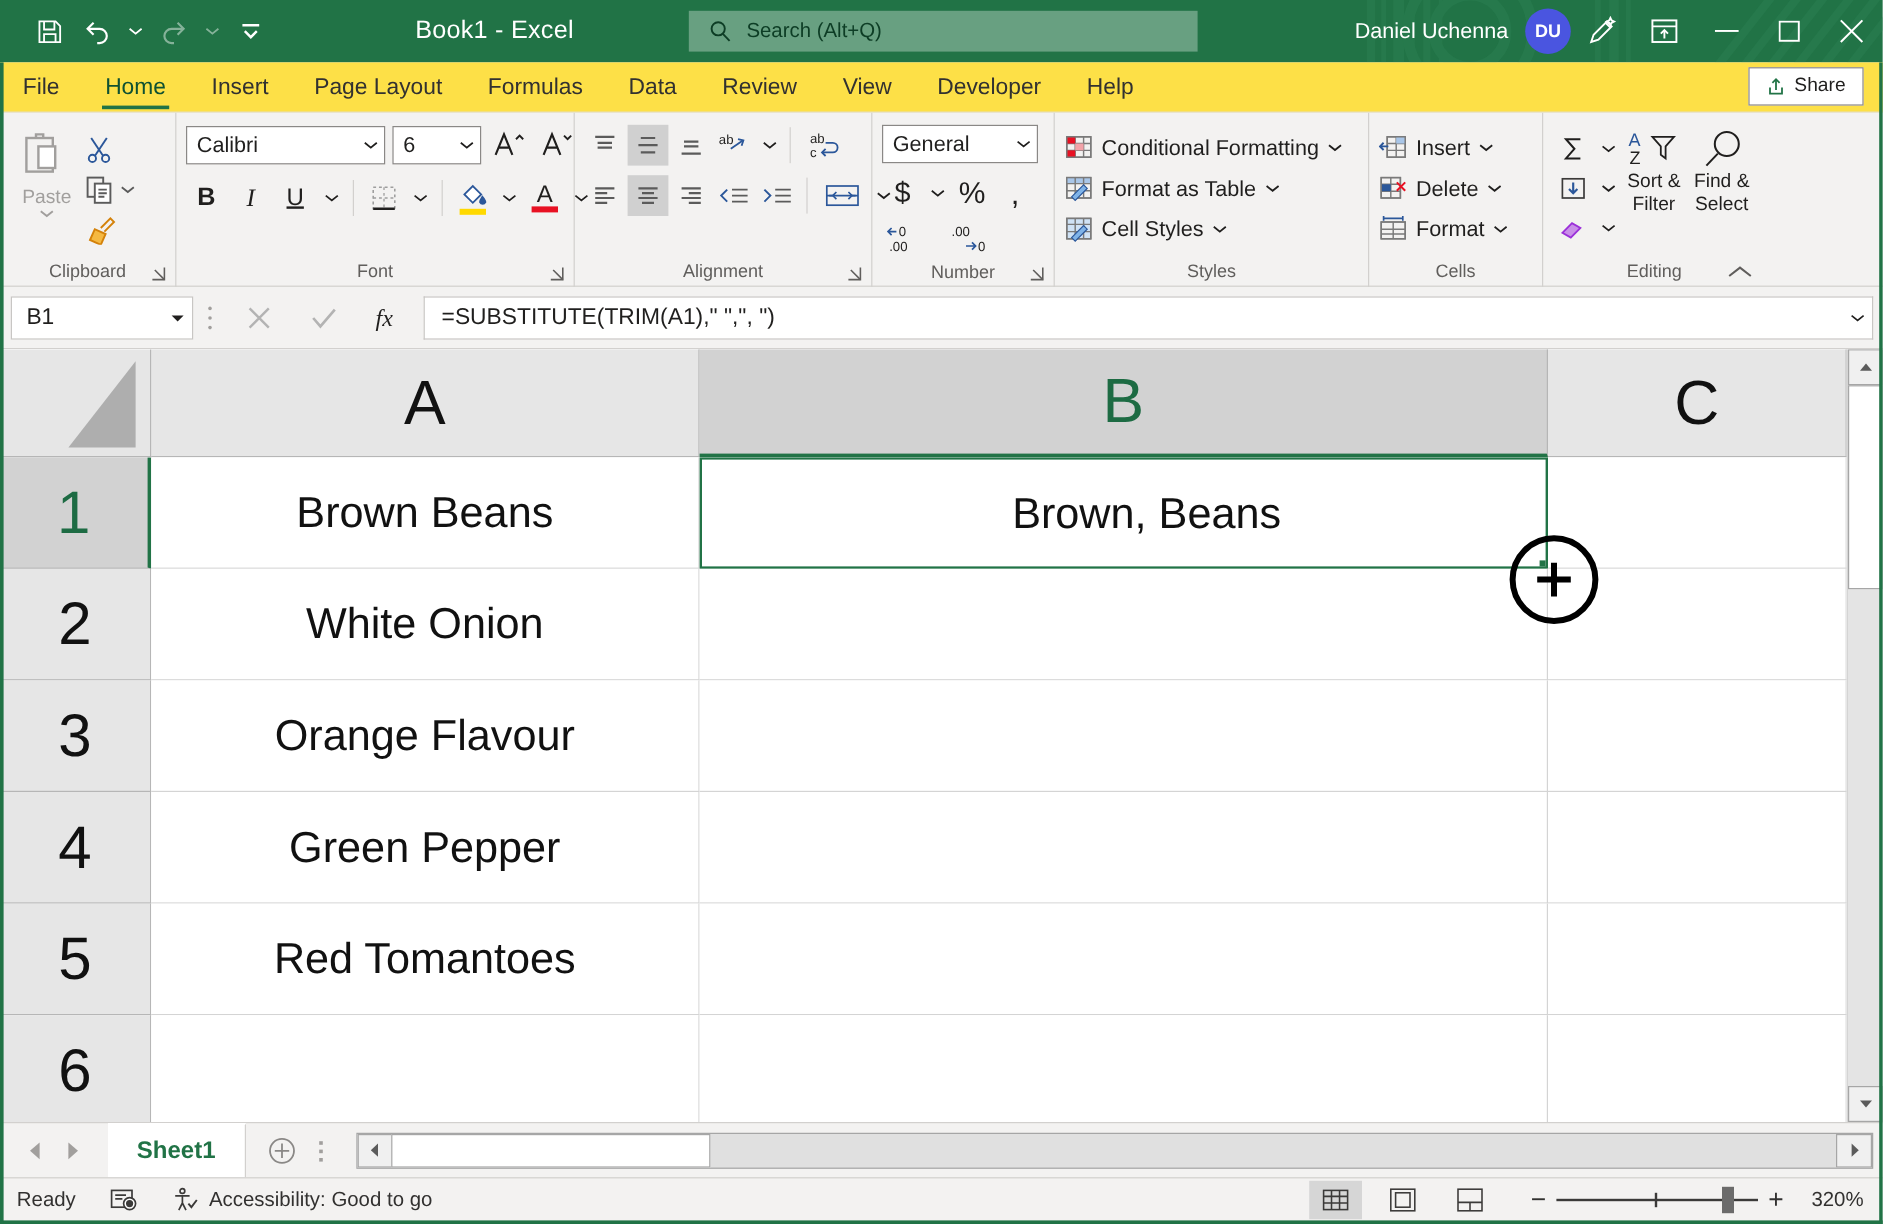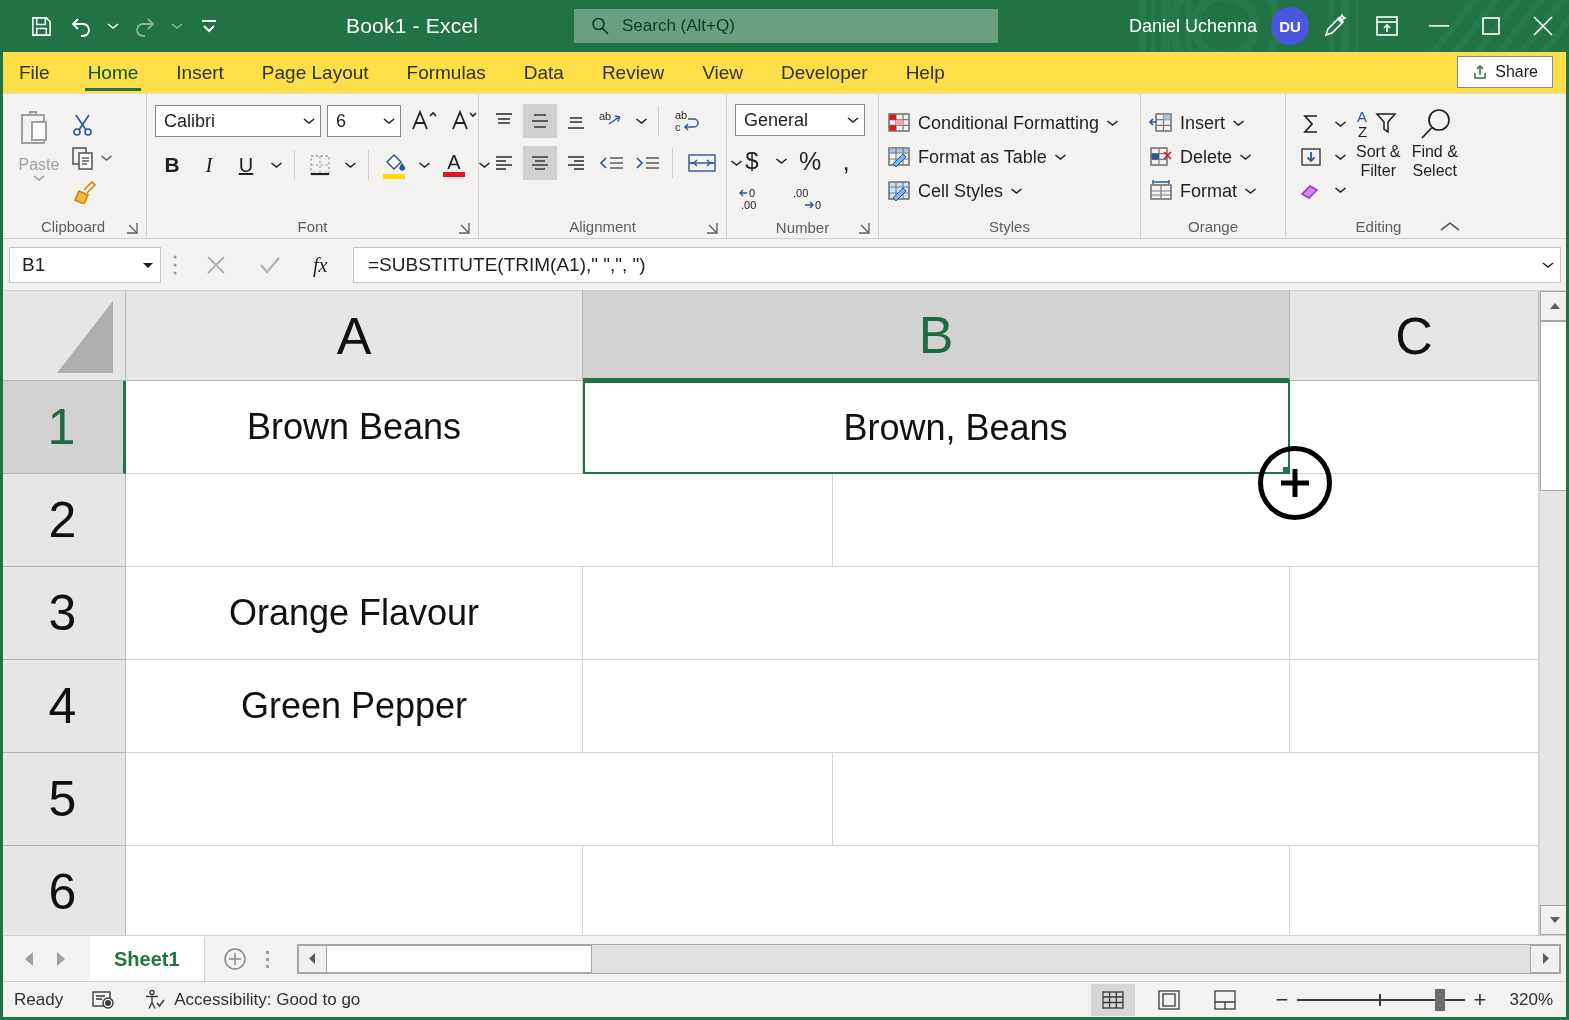--- a/index.html
+++ b/index.html
@@ -782,21 +782,21 @@
             </svg>
           </span>
           <span>Format</span>
           <span>
             <svg width="13" height="8" viewBox="0 0 13 8" fill="none" stroke="#201f1e" stroke-width="1.5">
                 <path d="M1.5 2l5 4 5-4"></path>
               </svg>
           </span>
         </div>
       </div>
-      <div class="rlabel">Orange</div>
+      <div class="rlabel">Cells</div>
     </div>
 
     <div class="rgroup g-edit">
       <div class="rbody" style="padding-top:8px;">
         <div class="edit-left">
           <div class="edit-row">
             <div class="al">
               <svg width="26" height="24" viewBox="0 0 26 24" fill="none" stroke="#201f1e" stroke-width="1.7">
                 <path d="M19 4H7l7 8-7 8h12"></path>
               </svg>
@@ -918,40 +918,42 @@
           <div class="cell" style="width:457px;">Brown Beans</div>
           <div class="cell selected" style="width:707px;">
             <span>Brown, Beans</span>
             <span class="fillhandle"></span>
           </div>
           <div class="cell" style="flex:1;"></div>
         </div>
 
         <div class="grow">
           <div class="rowhdr">2</div>
+          <div class="cell" style="width:457px;">White Onion</div>
           <div class="cell" style="width:707px;"></div>
           <div class="cell" style="flex:1;"></div>
         </div>
 
         <div class="grow">
           <div class="rowhdr">3</div>
           <div class="cell" style="width:457px;">Orange Flavour</div>
           <div class="cell" style="width:707px;"></div>
           <div class="cell" style="flex:1;"></div>
         </div>
 
         <div class="grow">
           <div class="rowhdr">4</div>
           <div class="cell" style="width:457px;">Green Pepper</div>
           <div class="cell" style="width:707px;"></div>
           <div class="cell" style="flex:1;"></div>
         </div>
 
         <div class="grow">
           <div class="rowhdr">5</div>
+          <div class="cell" style="width:457px;">Red Tomantoes</div>
           <div class="cell" style="width:707px;"></div>
           <div class="cell" style="flex:1;"></div>
         </div>
 
         <div class="grow">
           <div class="rowhdr">6</div>
           <div class="cell" style="width:457px;"></div>
           <div class="cell" style="width:707px;"></div>
           <div class="cell" style="flex:1;"></div>
         </div>

